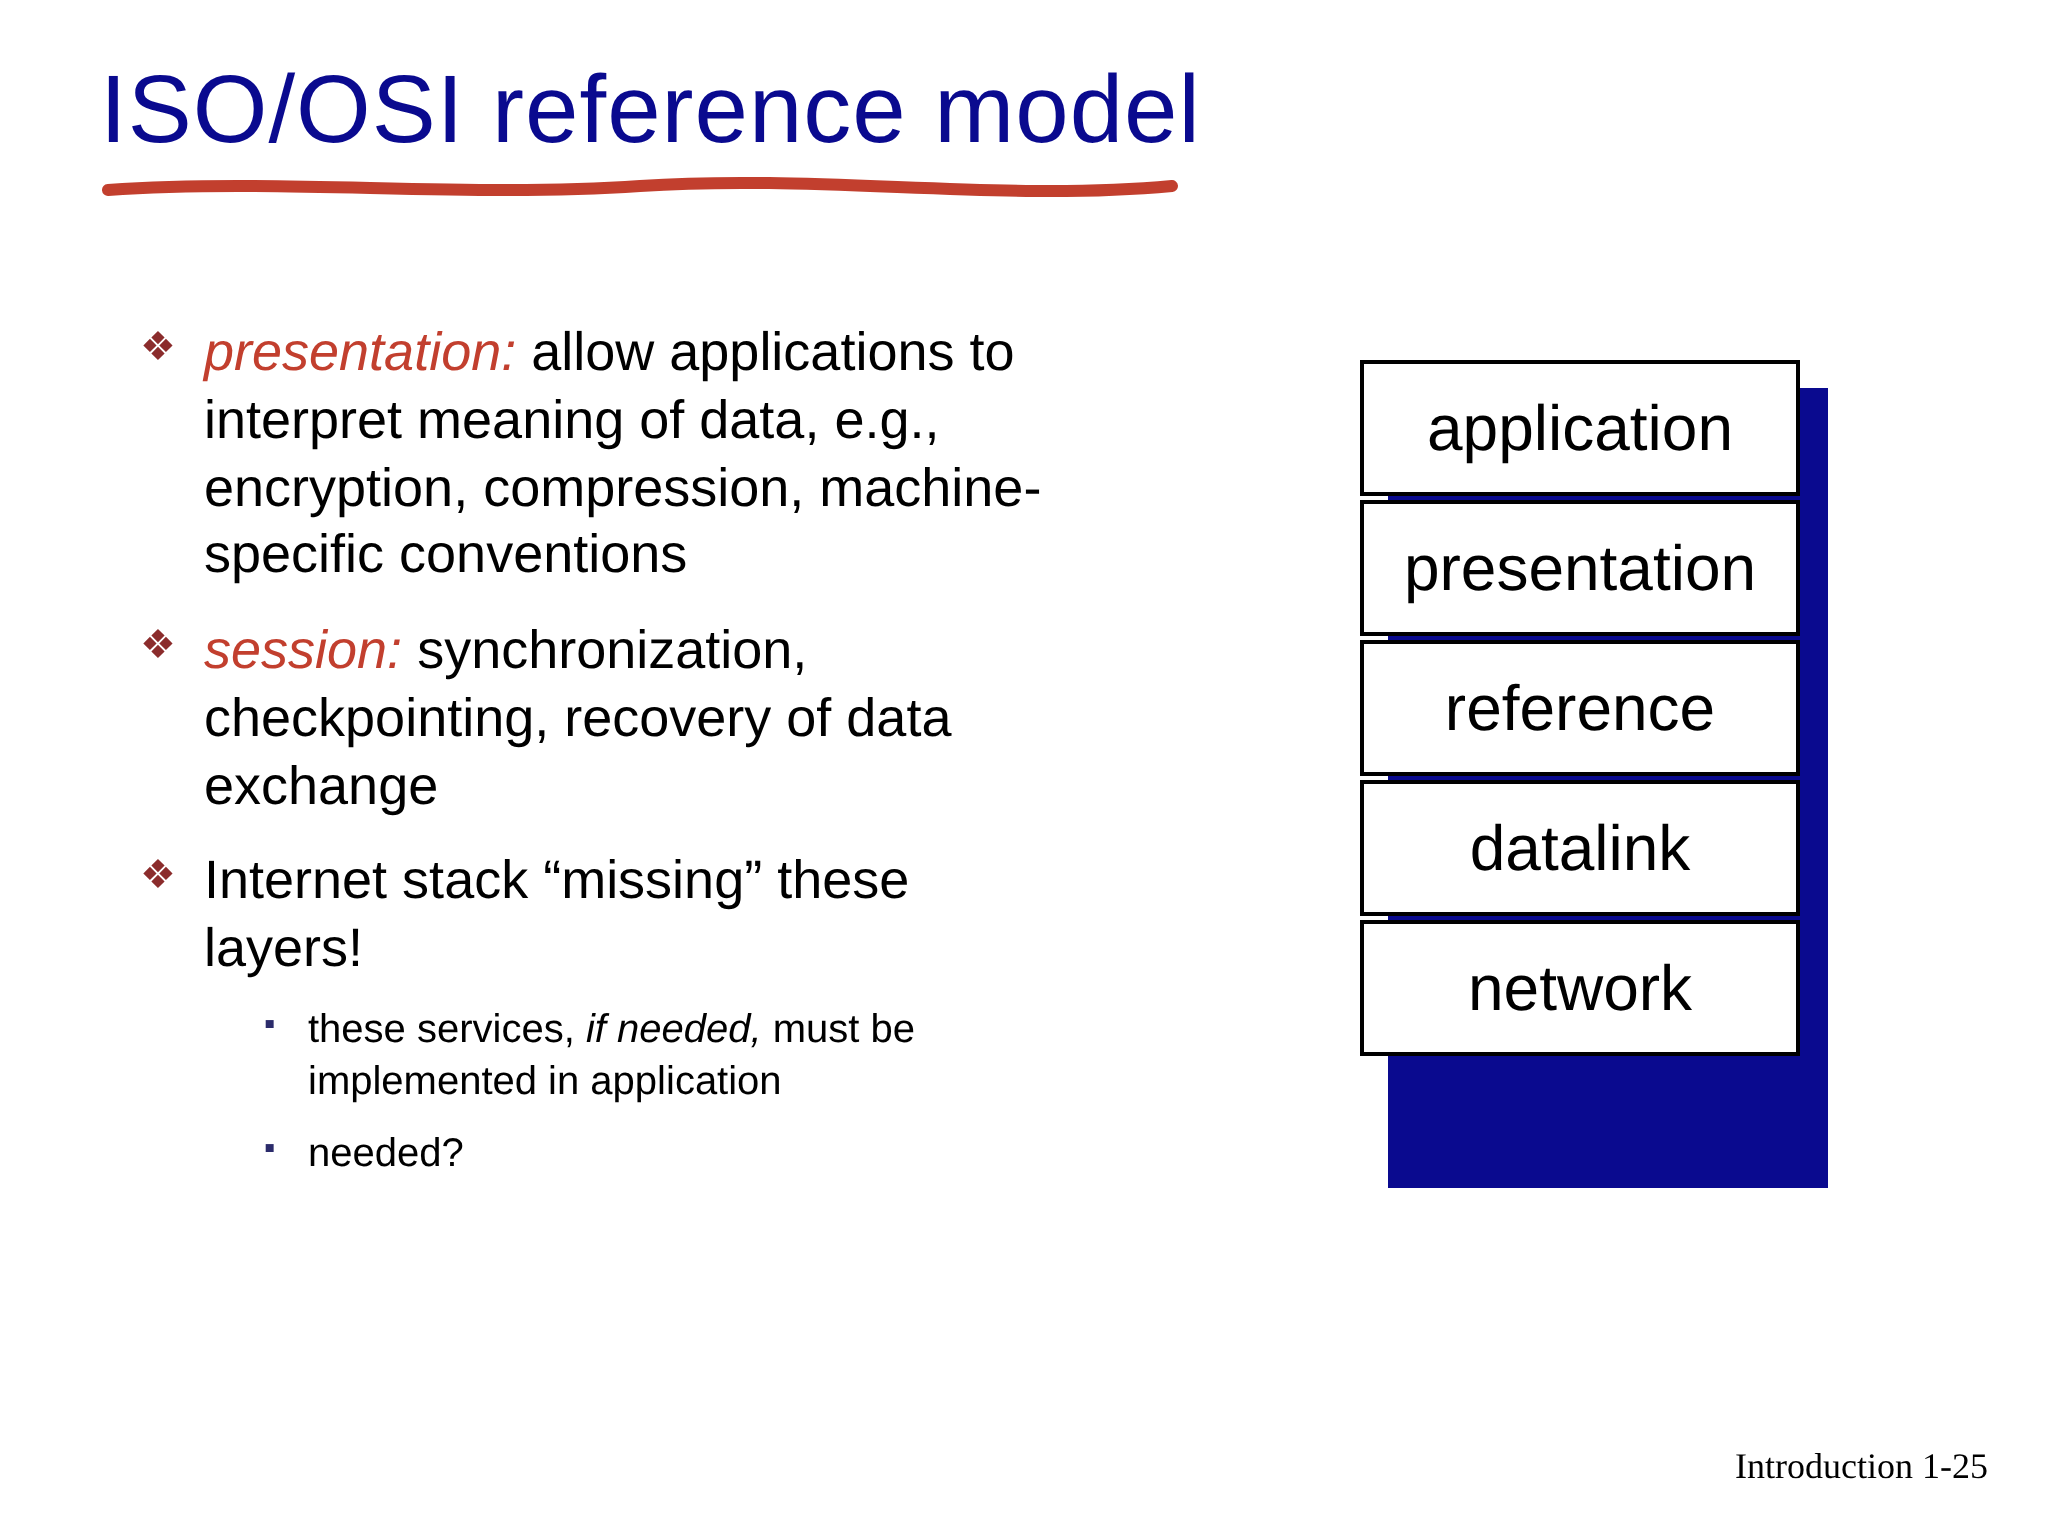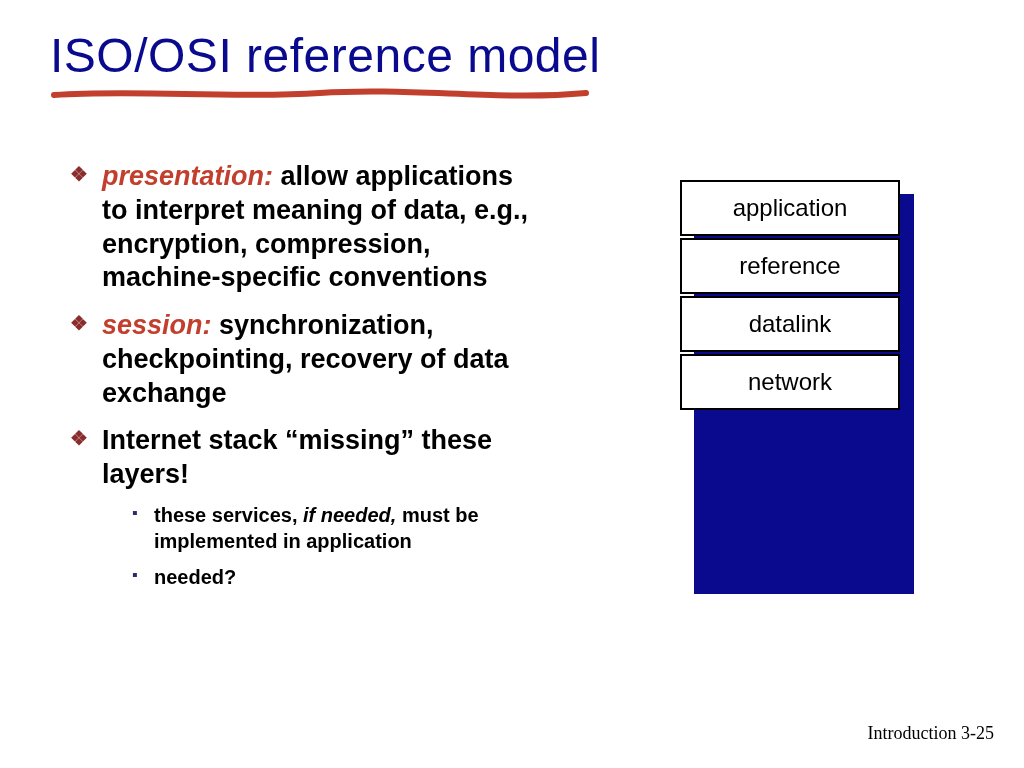--- a/index.html
+++ b/index.html
@@ -46,21 +46,20 @@
     list-style: none;
     margin: 0;
     padding: 0;
   }
   ul.main > li {
     position: relative;
     font-size: 27px;
     line-height: 1.25;
     margin: 0 0 14px 0;
     padding-left: 32px;
-    font-weight: bold;
   }
   ul.main > li::before {
     content: "\2756"; 
     position: absolute;
     left: 0;
     top: 2px;
     font-size: 20px;
     color: #8b2c2c;
   }
   .keyword {
@@ -105,29 +104,29 @@
     height: 400px;
     background: #0a0a8f;
   }
   .stack {
     position: relative;
     width: 220px;
   }
   .layer {
     box-sizing: border-box;
     width: 220px;
-    height: 56px;
+    height: 68px;
     border: 2px solid #000;
     background: #ffffff;
     margin-top: 2px;
     display: flex;
     align-items: center;
     justify-content: center;
     font-family: Arial, Helvetica, sans-serif;
-    font-size: 24px;
+    font-size: 32px;
     font-weight: 400;
   }
   .layer:first-child { margin-top: 0; }
 
   .footer {
     position: absolute;
     right: 30px;
     bottom: 24px;
     font-family: "Times New Roman", Times, serif;
     font-size: 18px;
@@ -168,29 +167,32 @@
     </ul>
   </div>
 
   <div class="stack-wrap">
     <div class="stack-shadow"></div>
     <div class="stack">
       <div class="layer">
           <span>application</span>
         </div>
       <div class="layer">
+          <span>presentation</span>
+        </div>
+      <div class="layer">
           <span>reference</span>
         </div>
       <div class="layer">
           <span>datalink</span>
         </div>
       <div class="layer">
           <span>network</span>
         </div>
     </div>
   </div>
 
   <div class="footer">
     <span>Introduction</span>
-    <span>3-25</span>
+    <span>1-25</span>
   </div>
 
 </div>
 
 </body></html>

